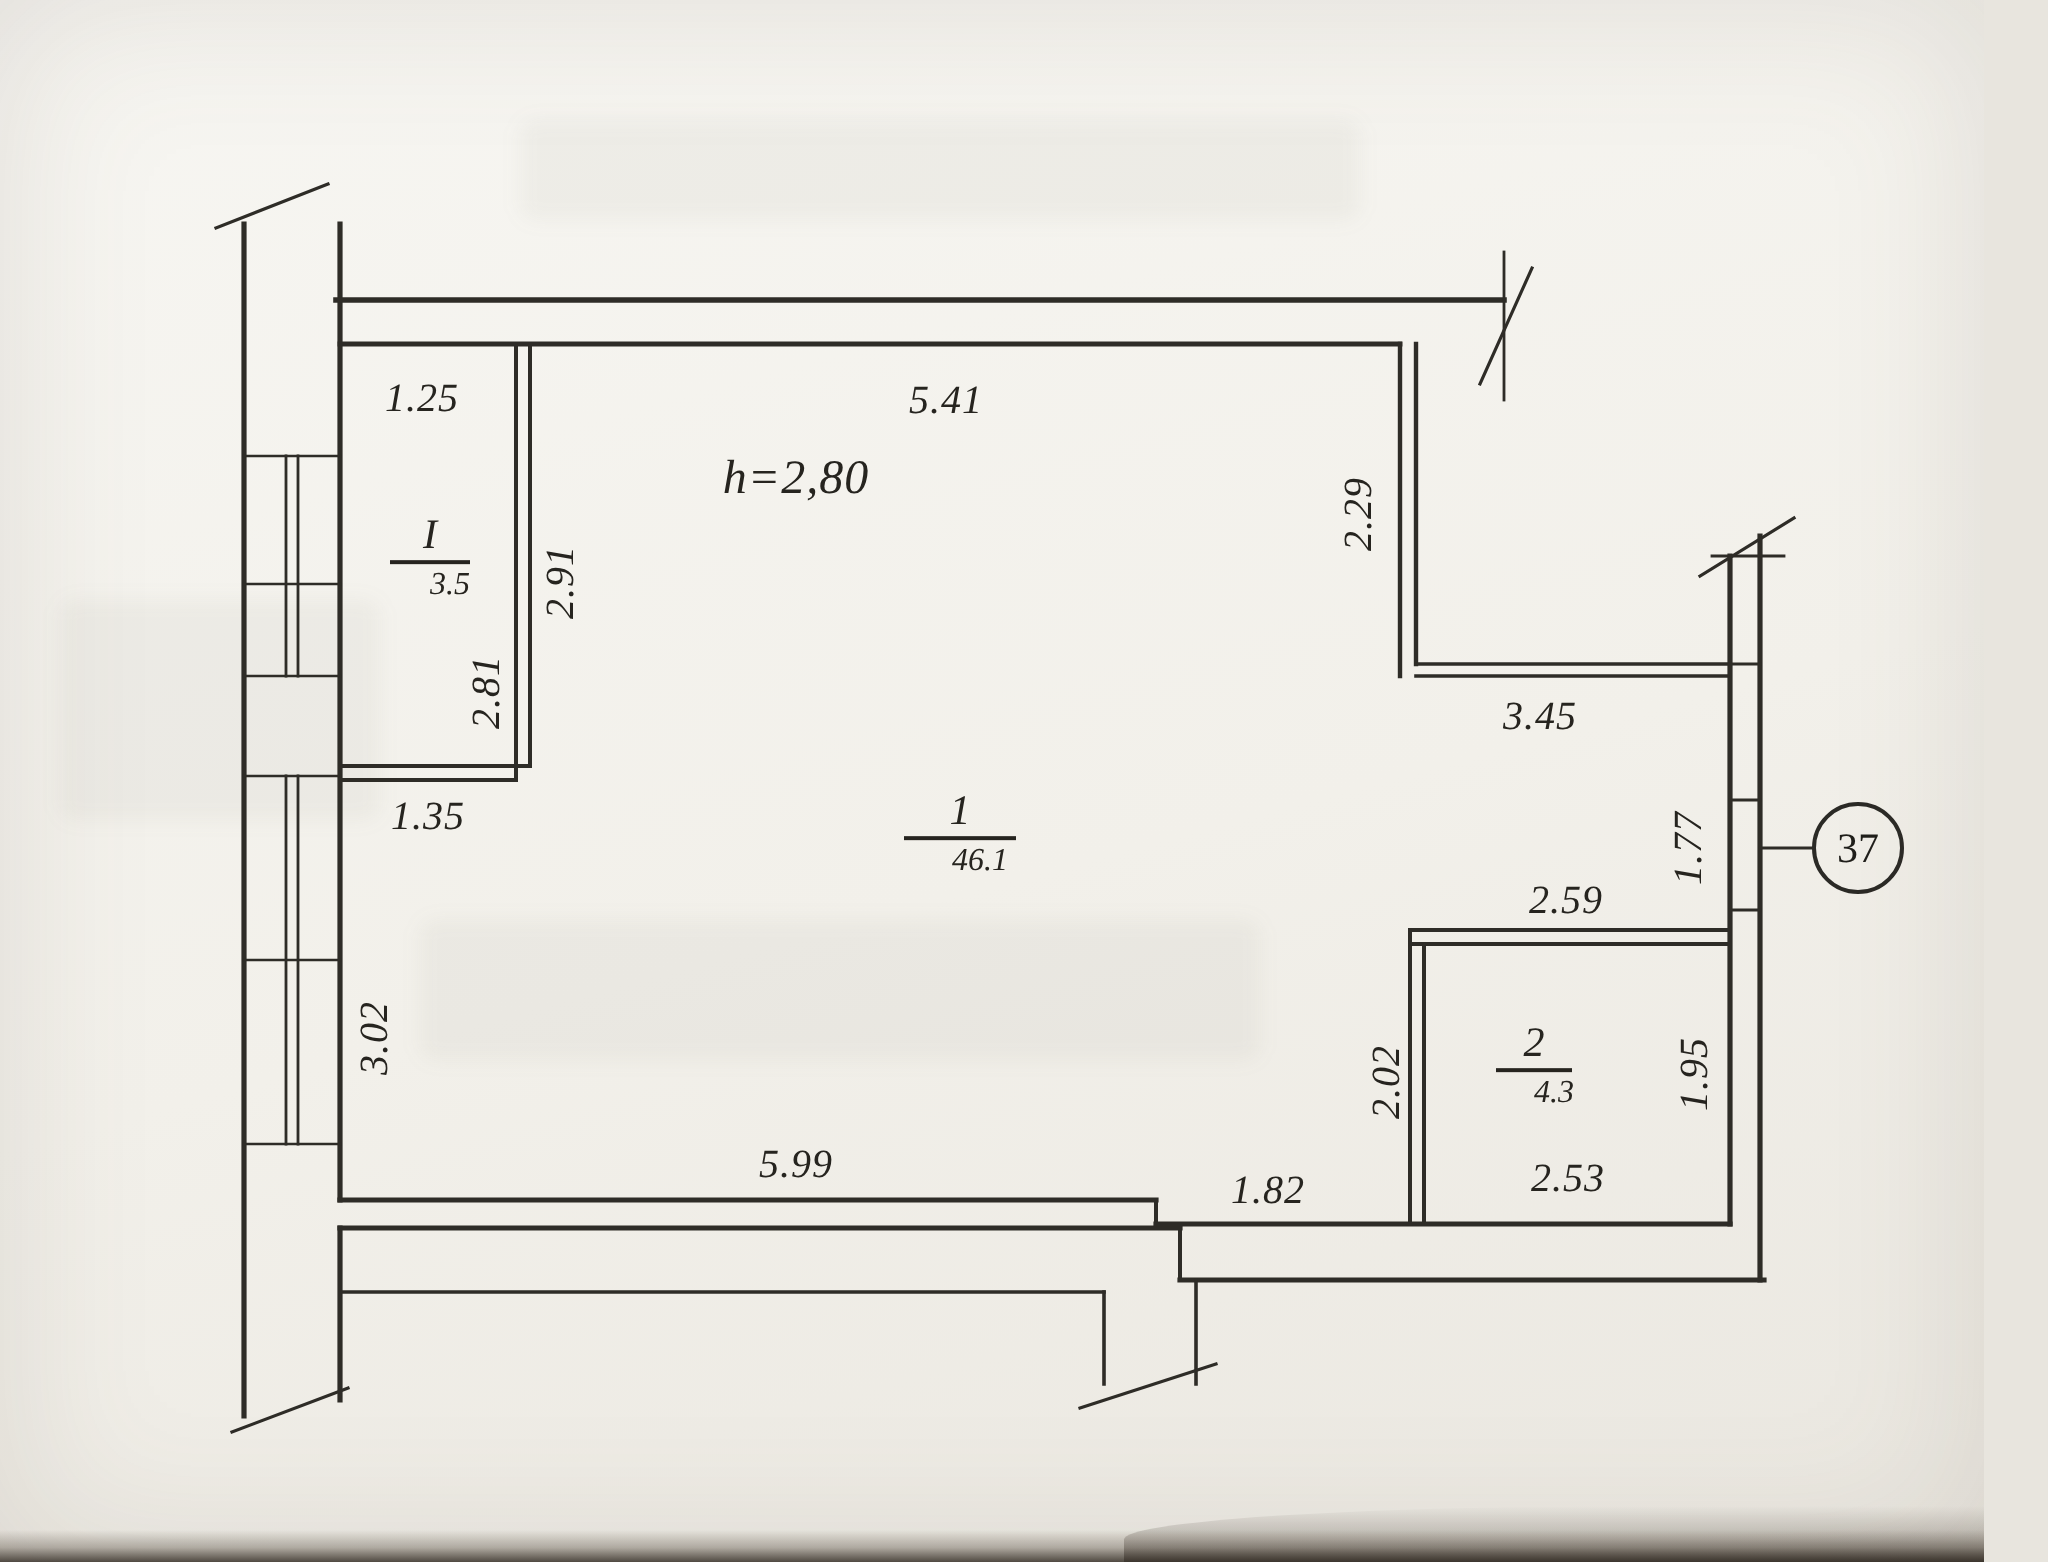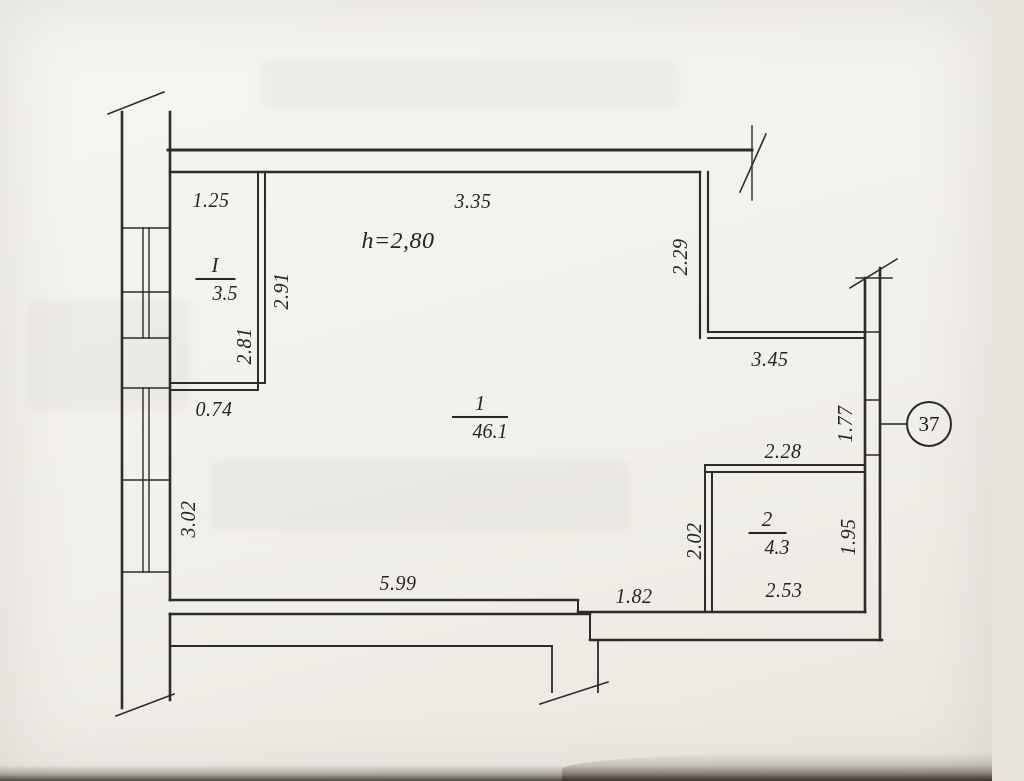--- a/index.html
+++ b/index.html
@@ -34,21 +34,21 @@
   }
   .dim.v { transform: translate(-50%,-50%) rotate(-90deg); }
   .dim.note { font-size: 24px; }
 
   .room-label {
     position:absolute; transform: translate(-50%,-50%);
     text-align:center; color:#26241f; font-style: italic;
   }
   .room-label .num  { font-size: 21px; line-height: 1.05; }
   .room-label .rule { border-top: 2px solid #26241f; margin: 2px auto 3px; }
-  .room-label .area { font-size: 20px; line-height: 1.05; margin-left: 20px; }
+  .room-label .area { font-size: 16px; line-height: 1.05; margin-left: 20px; }
 
   .apt-badge {
     position:absolute; left:929px; top:424px; transform: translate(-50%,-50%);
     width:46px; height:46px; border:2.4px solid #2b2a26; border-radius:50%;
     display:flex; align-items:center; justify-content:center;
     font-size:21px; color:#201f1b;
   }
 </style>
 </head>
 <body>
@@ -122,27 +122,27 @@
         <path d="M552 646 V692 M598 640 V692" stroke-width="1.8"></path>
         <path d="M540 704 L608 682" stroke-width="1.6"></path>
       </g>
 
     </g>
   </svg>
 
   <div class="dim" style="left:211px; top:200px;">1.25</div>
   <div class="dim v" style="left:281px; top:291px;">2.91</div>
   <div class="dim v" style="left:244px; top:346px;">2.81</div>
-  <div class="dim" style="left:214px; top:409px;">0.74</div>
-  <div class="dim" style="left:473px; top:201px;">3.35</div>
+  <div class="dim" style="left:214px; top:409px;">1.35</div>
+  <div class="dim" style="left:473px; top:201px;">5.41</div>
   <div class="dim note" style="left:398px; top:240px;">h=2,80</div>
   <div class="dim v" style="left:680px; top:257px;">2.29</div>
   <div class="dim" style="left:770px; top:359px;">3.45</div>
   <div class="dim v" style="left:845px; top:424px;">1.77</div>
-  <div class="dim" style="left:783px; top:451px;">2.28</div>
+  <div class="dim" style="left:783px; top:451px;">2.59</div>
   <div class="dim v" style="left:694px; top:541px;">2.02</div>
   <div class="dim v" style="left:848px; top:537px;">1.95</div>
   <div class="dim" style="left:784px; top:590px;">2.53</div>
   <div class="dim" style="left:634px; top:596px;">1.82</div>
   <div class="dim" style="left:368px; top:583px;margin-left:30px;">5.99</div>
   <div class="dim v" style="left:188px; top:519px;">3.02</div>
 
   <div class="room-label" style="left:480px; top:417px;">
     <div class="num">1</div>
     <div class="rule" style="width:56px;"></div>

